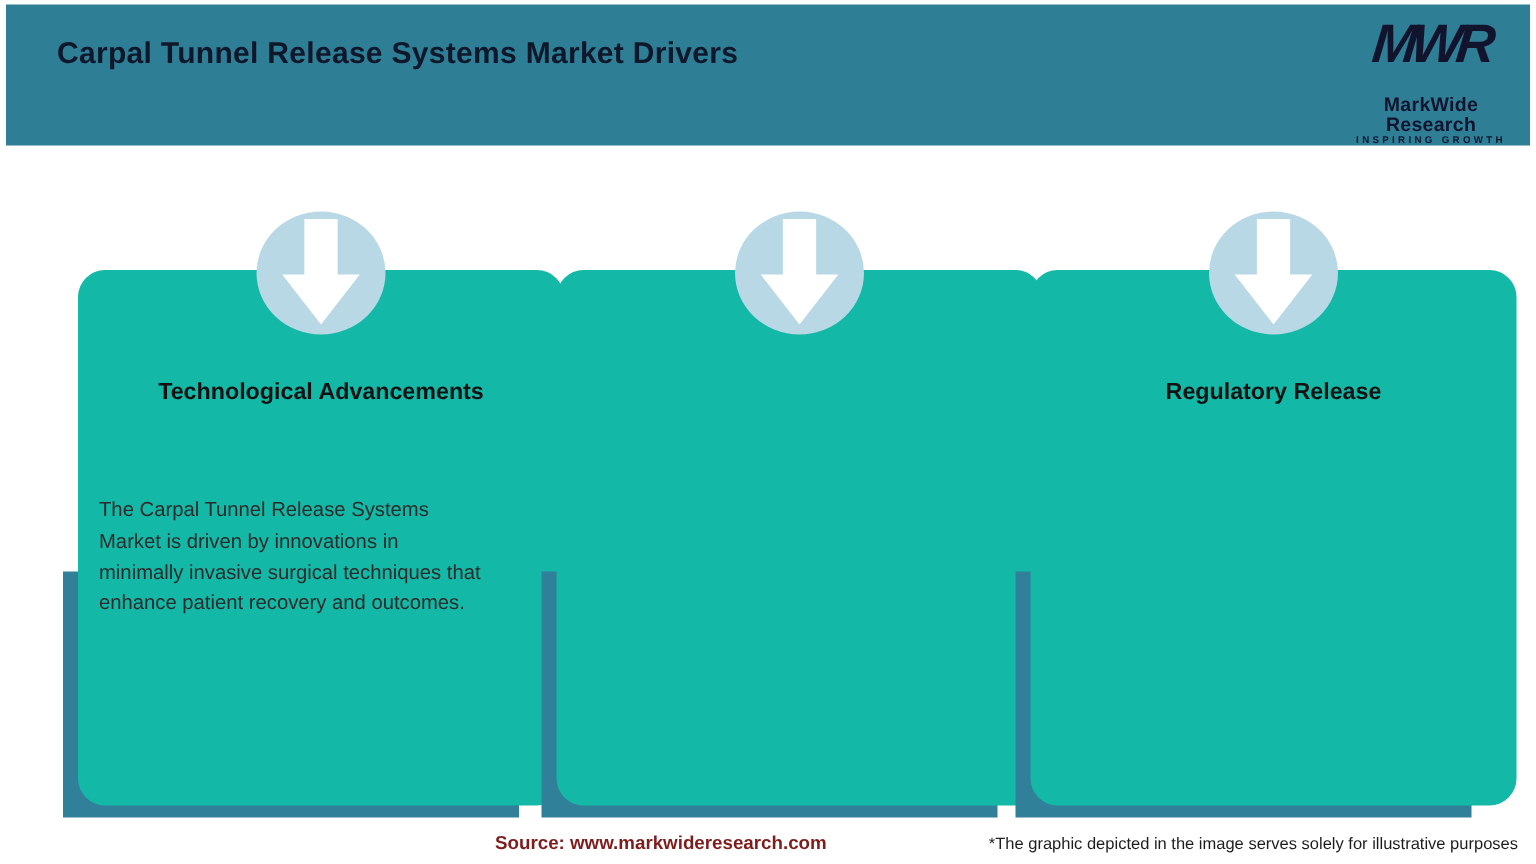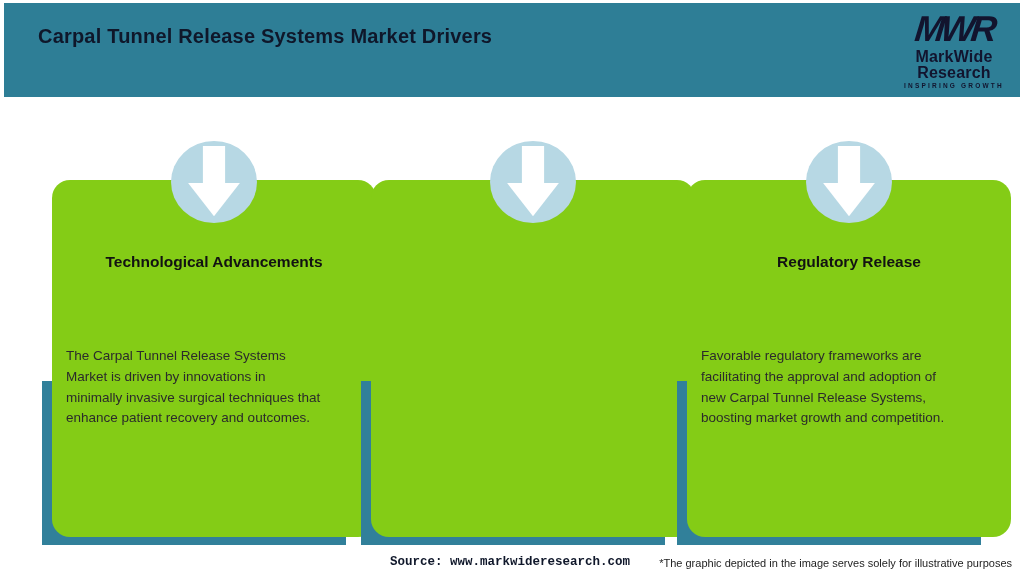--- a/index.html
+++ b/index.html
@@ -38,22 +38,22 @@
   }
   .logo-letters {
     font-size: 36px;
     font-weight: bold;
     font-style: italic;
     letter-spacing: -4px;
     transform: skewX(-6deg);
     color: #12142e;
   }
   .logo-name {
-    margin-top: 2px;
-    font-size: 16px;
+    margin-top: 16px;
+    font-size: 13px;
     font-weight: bold;
     letter-spacing: 0.2px;
   }
   .logo-tagline {
     margin-top: 2px;
     font-size: 6.5px;
     font-weight: bold;
     letter-spacing: 2.2px;
   }
 
@@ -66,21 +66,21 @@
   .teal-band {
     position: absolute;
     left: -10px; top: 381px;
     width: 304px; height: 164px;
     background: #31809a;
   }
   .card {
     position: absolute;
     left: 0; top: 180px;
     width: 324px; height: 357px;
-    background: #84cc16;
+    background: #14b8a6;
     border-radius: 18px;
   }
   .icon-circle {
     position: absolute;
     left: 50%; top: -39px;
     transform: translateX(-50%);
     width: 86px; height: 82px;
     border-radius: 50%;
     background: #b7d8e4;
     display: flex;
@@ -102,33 +102,31 @@
     white-space: pre-line;
   }
   .card-body {
     position: absolute;
     left: 14px; top: 150px;
     width: 258px;
     font-size: 13.5px;
     color: #2b2b2b;
     line-height: 1.54;
     text-align: left;
-    margin-top: 16px;
   }
 
   
   .source {
     position: absolute;
     left: 330px; top: 555px;
     width: 360px;
-    text-align: center;
+    text-align: left;
     font-size: 12.5px;
     font-weight: bold;
-    color: #0f172a;
-    font-family: Liberation Mono, monospace;
+    color: #7f1d1d;
   }
   .disclaimer {
     position: absolute;
     right: 12px; top: 557px;
     font-size: 11px;
     color: #1d1d1d;
   }
 </style>
 </head>
 <body>
@@ -173,20 +171,19 @@
   <div class="col col-3">
     <div class="teal-band"></div>
     <div class="card">
       <div class="icon-circle">
         <svg width="56" height="74" viewBox="0 0 60 80">
           <rect x="18" y="0" width="24" height="42" fill="#ffffff"></rect>
           <polygon points="2,40 58,40 30,76" fill="#ffffff"></polygon>
         </svg>
       </div>
       <div class="card-title">Regulatory Release</div>
-      <div class="card-body">Favorable regulatory frameworks are facilitating the approval and adoption of new Carpal Tunnel Release Systems, boosting market growth and competition.</div>
     </div>
   </div>
 
   <div class="source">Source: www.markwideresearch.com</div>
   <div class="disclaimer">*The graphic depicted in the image serves solely for illustrative purposes</div>
 
 </div>
 
 </body></html>

